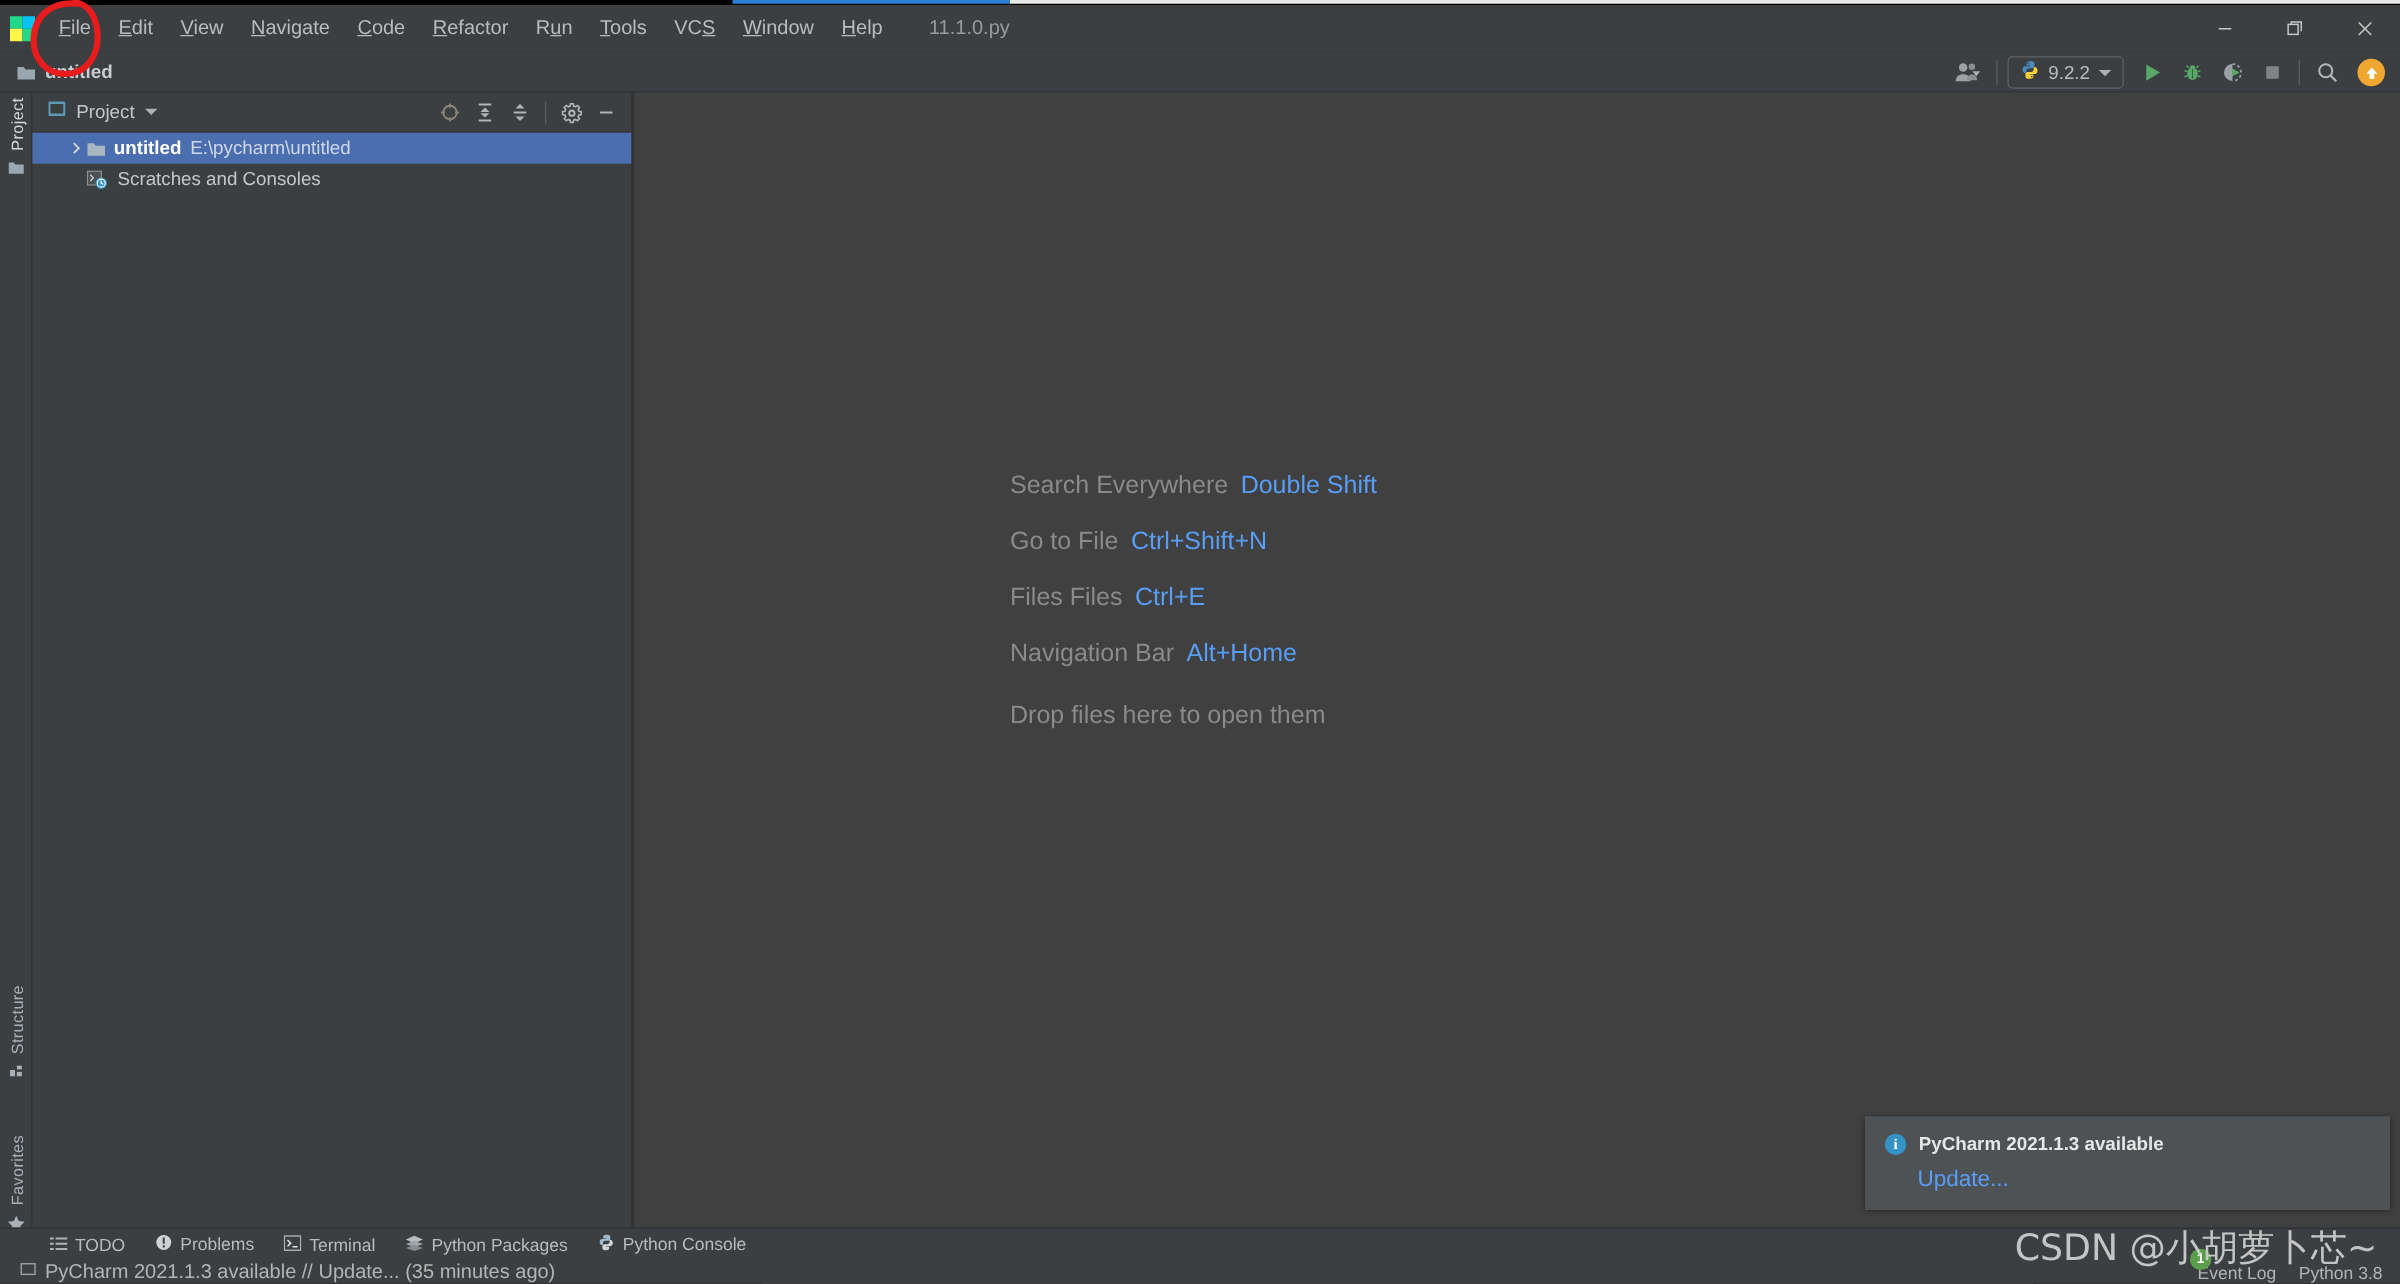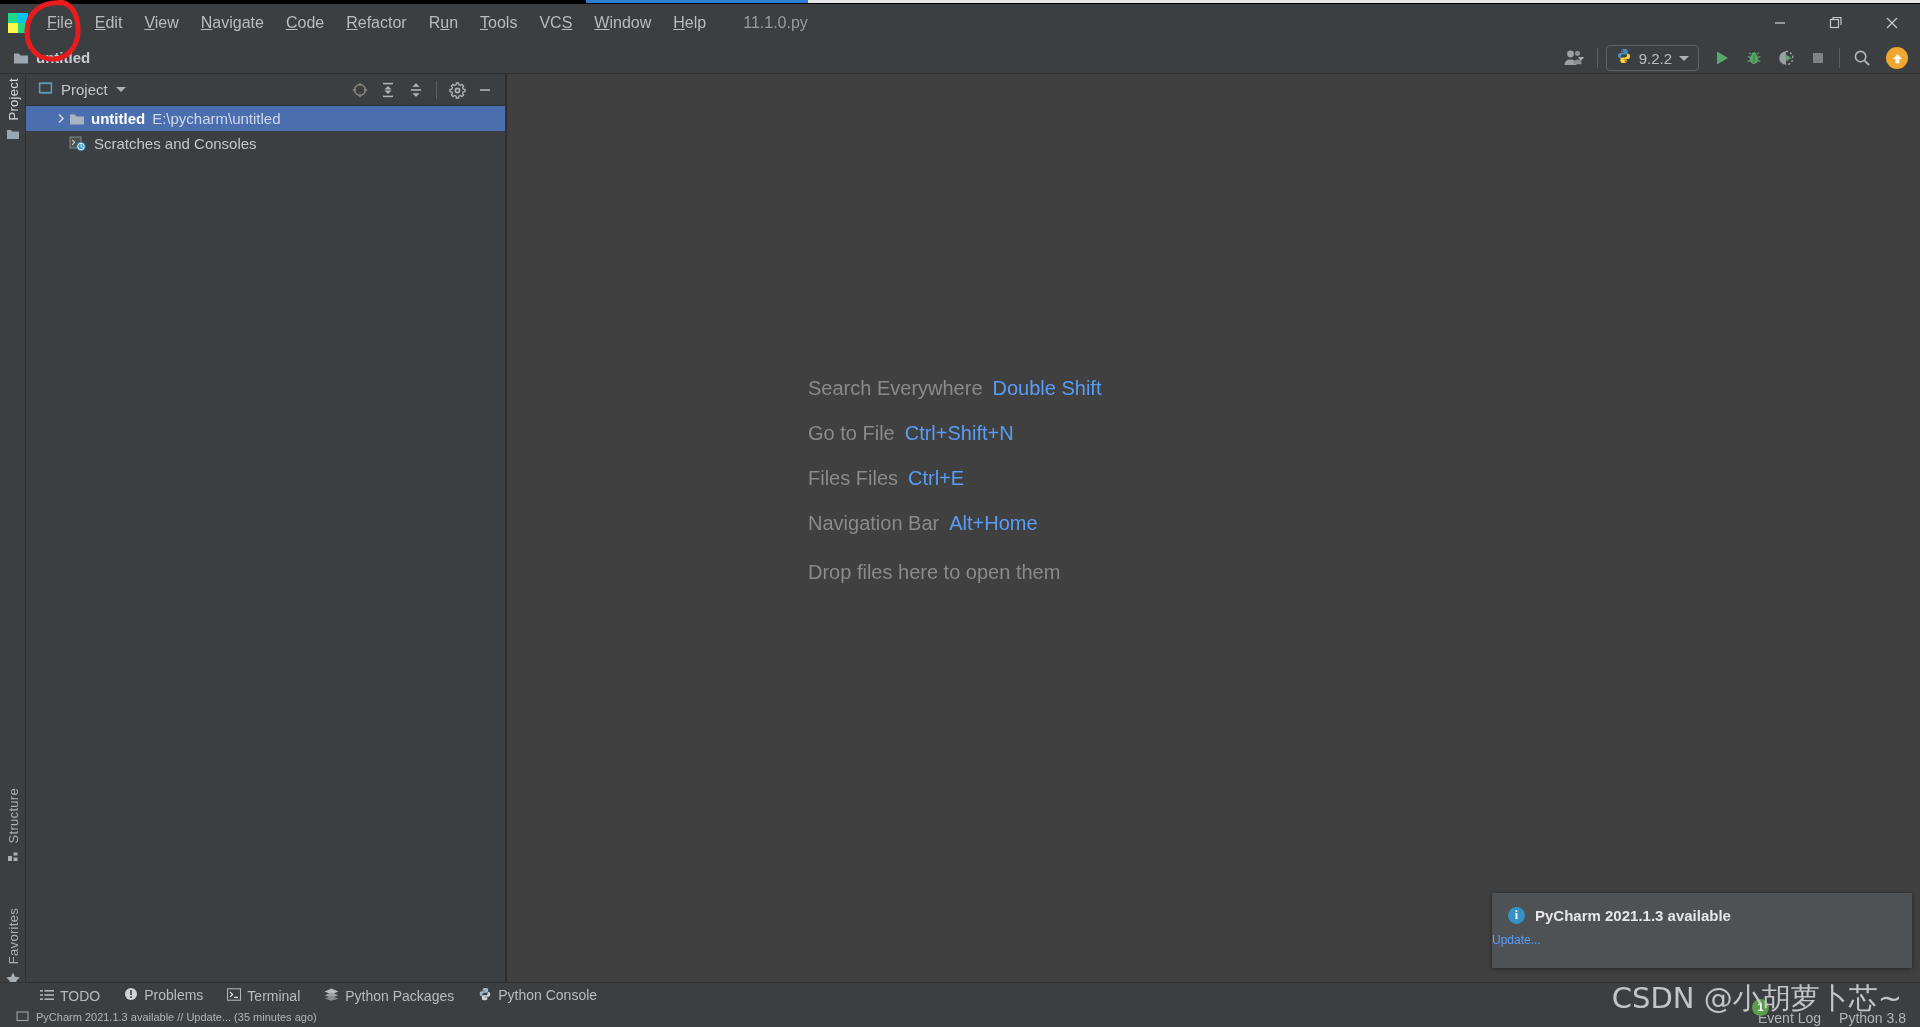--- a/index.html
+++ b/index.html
@@ -127,42 +127,42 @@
   .hint-key { color:#589df6; margin-left:10px; }
   .hint-drop { color:#8a8a8a; font-size:20px; margin-top:26px; }
 
   
   .balloon {
     position:absolute; left:1492px; top:893px; width:420px; height:75px;
     background:#4e5254; box-shadow:0 1px 5px rgba(0,0,0,0.45);
   }
   .balloon-title-row { display:flex; align-items:center; gap:10px; padding:14px 0 0 16px; }
   .balloon-title { color:#e6e6e6; font-size:15px; font-weight:bold; }
-  .balloon-link { color:#589df6; font-size:12px; margin-top:9px; display:inline-block; }
+  .balloon-link { color:#589df6; font-size:18px; margin-left:42px; margin-top:9px; display:inline-block; }
   .info-icon {
     width:17px; height:17px; border-radius:50%; background:#3592c4;
     color:#fff; font-size:12px; font-weight:bold; line-height:17px; text-align:center;
     font-family:"Liberation Serif", serif;
   }
 
   
   .bottombar {
     position:absolute; left:0; top:982px; width:1920px; height:26px;
     background:#3c3f41; display:flex; align-items:center;
     border-top:1px solid #2f3133;
   }
   .bb-item { display:flex; gap:6px; margin-left:24px; color:#bbbbbb; font-size:14px; white-space:nowrap; }
   .bb-item:first-child { margin-left:40px; }
 
   
   .statusbar {
     position:absolute; left:0; top:1008px; width:1920px; height:19px;
     background:#3c3f41; display:flex; align-items:center;
   }
-  .sb-left { display:flex; gap:7px; margin-left:16px; color:#b4b4b4; font-size:11px; white-space:nowrap; }
+  .sb-left { display:flex; align-items:center; gap:7px; margin-left:16px; color:#b4b4b4; font-size:16px; white-space:nowrap; }
   .sb-right { position:absolute; right:14px; display:flex; align-items:center; gap:18px; color:#b4b4b4; font-size:14px; white-space:nowrap; }
   .eventlog-wrap { position:relative; display:flex; align-items:center; gap:6px; }
   .badge {
     position:absolute; left:-6px; top:-11px;
     width:17px; height:17px; border-radius:50%; background:#5a9e4b;
     color:#fff; font-size:11px; line-height:17px; text-align:center; font-weight:bold;
   }
 
   
   .watermark {

